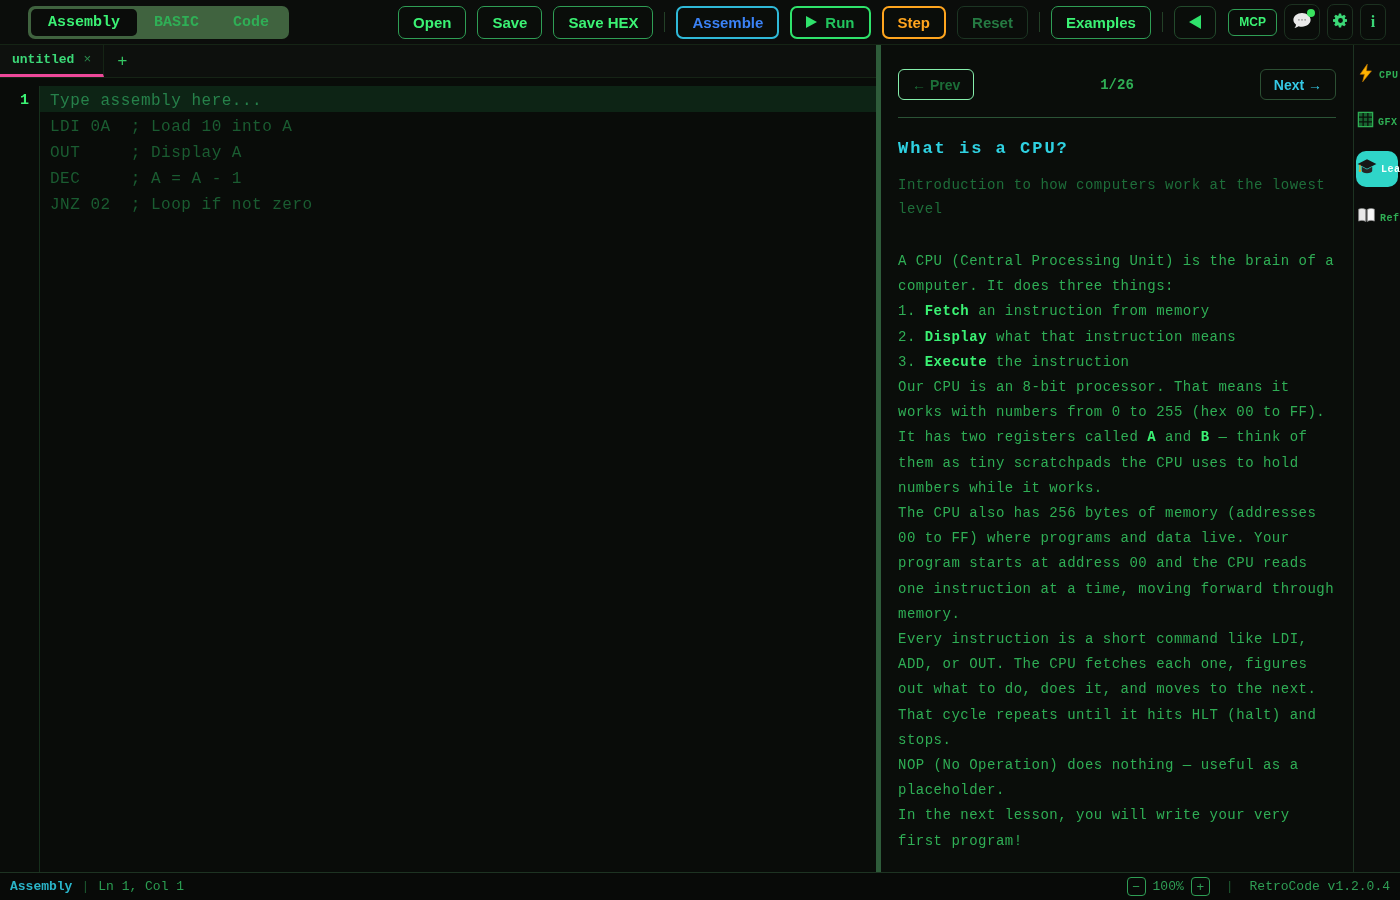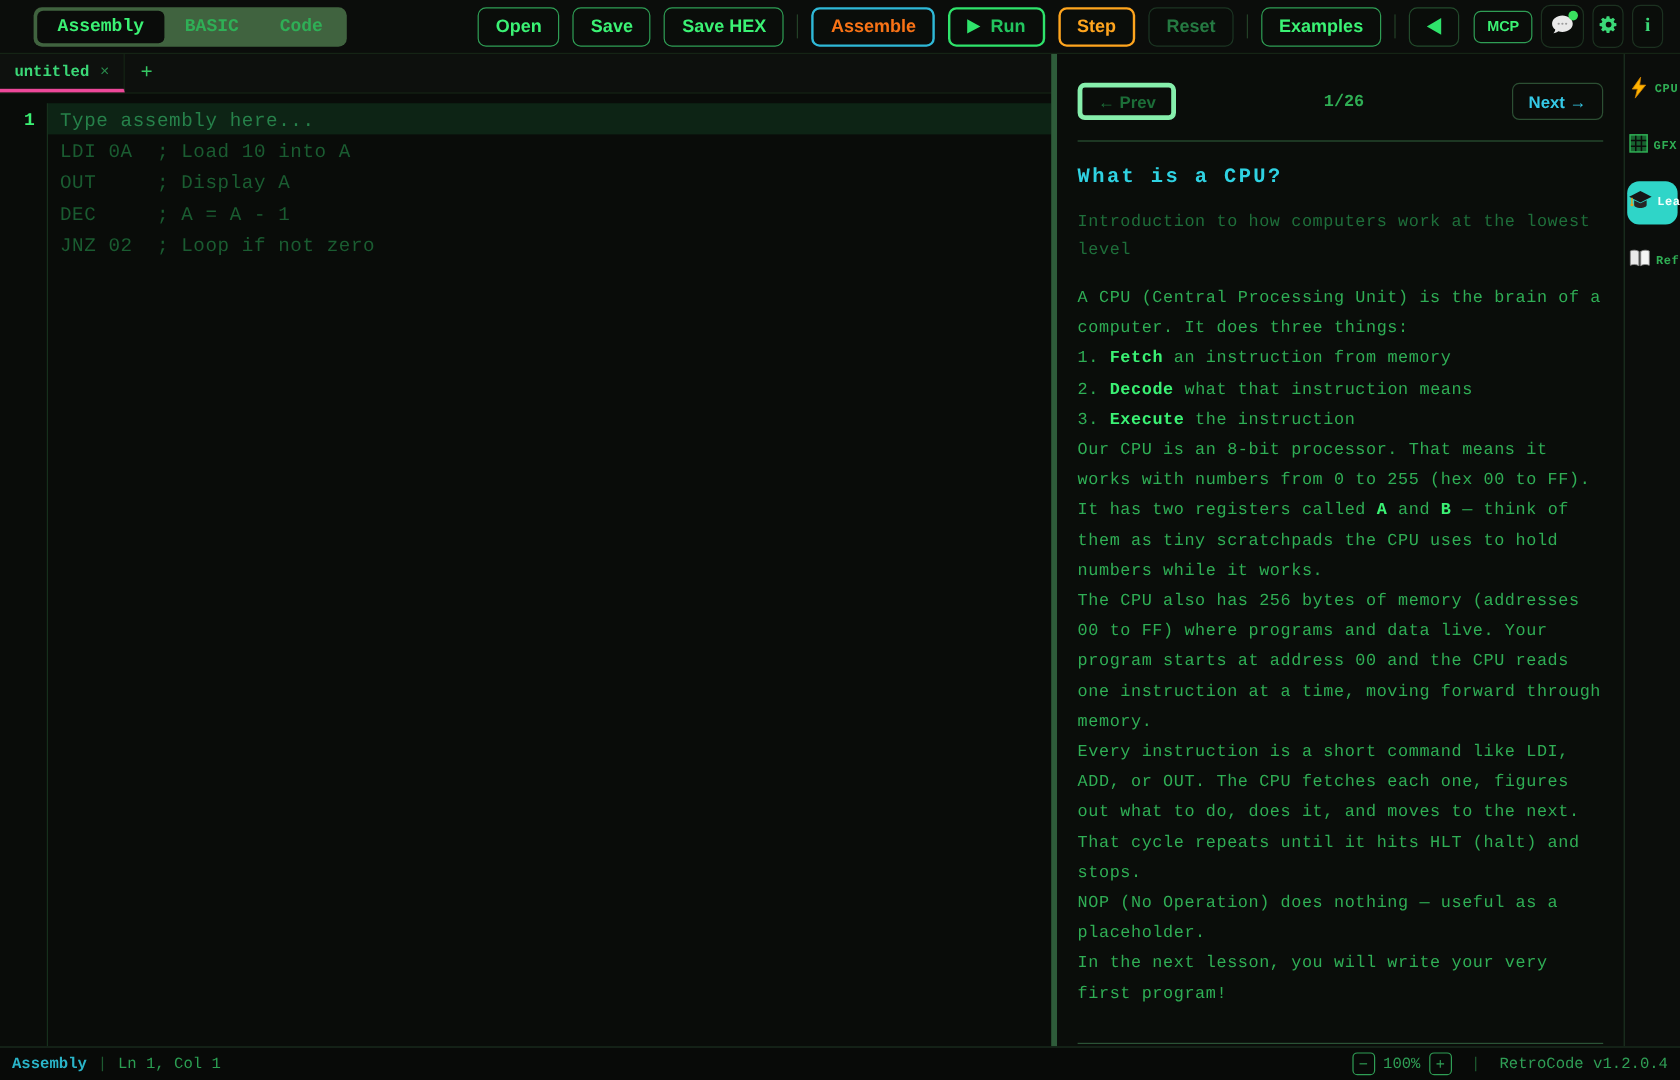--- a/index.html
+++ b/index.html
@@ -24,21 +24,21 @@
   .seg-item {
     padding:0 17px; display:flex; align-items:center;
     color:#2faf56; font-weight:bold; font-size:15px; border-radius:5px; cursor:pointer;
   }
   .seg-item.active { background:#0a0c0a; color:#3bf274; }
   .tbtn {
     height:33px; padding:0 14px; display:flex; align-items:center; gap:8px;
     background:#0a0d0a; border:1.5px solid #2f9e55; border-radius:7px;
     color:#3bf274; font-weight:bold; font-size:15px; cursor:pointer; white-space:nowrap;
   }
-  .tbtn.cyan   { border-color:#2fb9d8; color:#f97316; border-width:2px;text-align:center; }
+  .tbtn.cyan   { border-color:#2fb9d8; color:#3b82f6; border-width:2px;text-align:center; }
   .tbtn.run    { border-color:#2fe36b; color:#22c55e; border-width:2px; }
   .tbtn.orange { border-color:#ffa51e; color:#ffa51e; border-width:2px; }
   .tbtn.disabled { border-color:#1c3523; color:#257a42; }
   .tbtn.square { width:42px; justify-content:center; border-color:#234a2c; }
   .tsep { width:1px; height:20px; background:#234027; flex:0 0 1px; }
   .gap-lg { margin-left:98px; }
   .play-tri { width:0; height:0; border-left:11px solid #2fe36b; border-top:6px solid transparent; border-bottom:6px solid transparent; }
   .left-tri { width:0; height:0; border-right:12px solid #2fe36b; border-top:7px solid transparent; border-bottom:7px solid transparent; }
   .right-cluster { margin-left:auto; display:flex; align-items:center; gap:7px; }
   .tbtn-mcp { height:27px; padding:0 10px; font-size:12px; border:1.5px solid #2f9e55; border-radius:6px;
@@ -73,26 +73,26 @@
   .code-line.ghost { color:#1a5c31; }
 
   
   .v-divider { width:5px; flex:0 0 5px; background:#2e5c3a; cursor:col-resize; }
 
   
   .lesson { flex:1; background:#0a0d0a; padding:24px 17px 0; overflow:hidden; min-width:0; }
   .lesson-header { display:flex; align-items:center; justify-content:space-between; margin-bottom:17px; }
   .nav-btn { height:31px; padding:0 13px; display:flex; align-items:center; background:transparent;
     border-radius:6px; font-size:14px; font-weight:bold; cursor:pointer; }
-  .nav-btn.prev { border:4px solid #86efac; color:#1c6e38; }
+  .nav-btn.prev { border:1px solid #86efac; color:#1c6e38; }
   .nav-btn.next { border:1px solid #2c4f33; color:#35c9e6; }
   .page-ind { color:#2fae54; font-weight:bold; font-size:14px; }
   .rule { border:0; border-top:1px solid #2b5336; }
   .lesson-title { color:#2fd2e2; font-size:17px; font-weight:bold; letter-spacing:2px; margin:21px 0 15px; }
-  .lesson-subtitle { color:#1e6e3a; font-size:14px; line-height:24px; margin-bottom:16px; letter-spacing:0.5px; }
+  .lesson-subtitle { color:#1e6e3a; font-size:14px; line-height:24px; margin-bottom:28px; letter-spacing:0.5px; }
   .para { color:#2fae55; font-size:14px; line-height:25.2px; letter-spacing:0.5px; }
   .para .b { color:#3bf274; font-weight:bold; }
   .rule.bottom { margin-top:27px; }
 
   
   .sidebar { width:47px; flex:0 0 47px; background:#0b0d0b; border-left:1px solid #1d3322;
     display:flex; flex-direction:column; align-items:center; padding-top:13px; gap:13px; }
   .side-item { width:42px; padding:5px 0 4px; border-radius:10px; display:flex; flex-direction:row;
     align-items:center; gap:3px; cursor:pointer; }
   .side-item.active { background:#2fd5c8; }
@@ -209,21 +209,21 @@
         <button class="nav-btn prev">← Prev</button>
         <span class="page-ind">1/26</span>
         <button class="nav-btn next">Next →</button>
       </div>
       <hr class="rule">
       <div class="lesson-title">What is a CPU?</div>
       <div class="lesson-subtitle">Introduction to how computers work at the lowest level</div>
       <div>
           <div class="para"><span>A CPU (Central Processing Unit) is the brain of a computer. It does three things:</span></div>
           <div class="para"><span>1. </span><span class="b">Fetch</span><span> an instruction from memory</span></div>
-          <div class="para"><span>2. </span><span class="b">Decode</span><span> what that instruction means</span></div>
+          <div class="para"><span>2. </span><span class="b">Display</span><span> what that instruction means</span></div>
           <div class="para"><span>3. </span><span class="b">Execute</span><span> the instruction</span></div>
           <div class="para"><span>Our CPU is an 8-bit processor. That means it works with numbers from 0 to 255 (hex 00 to FF). It has two registers called </span><span class="b">A</span><span> and </span><span class="b">B</span><span> — think of them as tiny scratchpads the CPU uses to hold numbers while it works.</span></div>
           <div class="para"><span>The CPU also has 256 bytes of memory (addresses 00 to FF) where programs and data live. Your program starts at address 00 and the CPU reads one instruction at a time, moving forward through memory.</span></div>
           <div class="para"><span>Every instruction is a short command like LDI, ADD, or OUT. The CPU fetches each one, figures out what to do, does it, and moves to the next. That cycle repeats until it hits HLT (halt) and stops.</span></div>
           <div class="para"><span>NOP (No Operation) does nothing — useful as a placeholder.</span></div>
           <div class="para"><span>In the next lesson, you will write your very first program!</span></div>
         </div>
       <hr class="rule bottom">
 
     </div>

